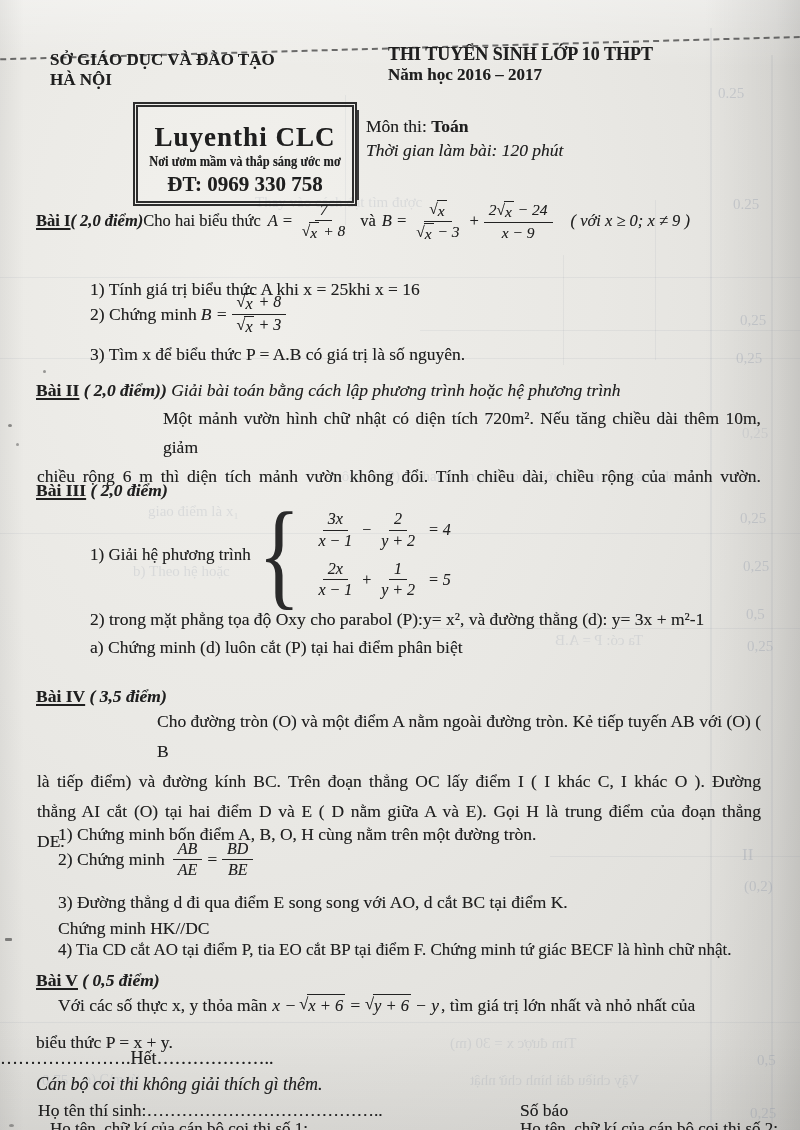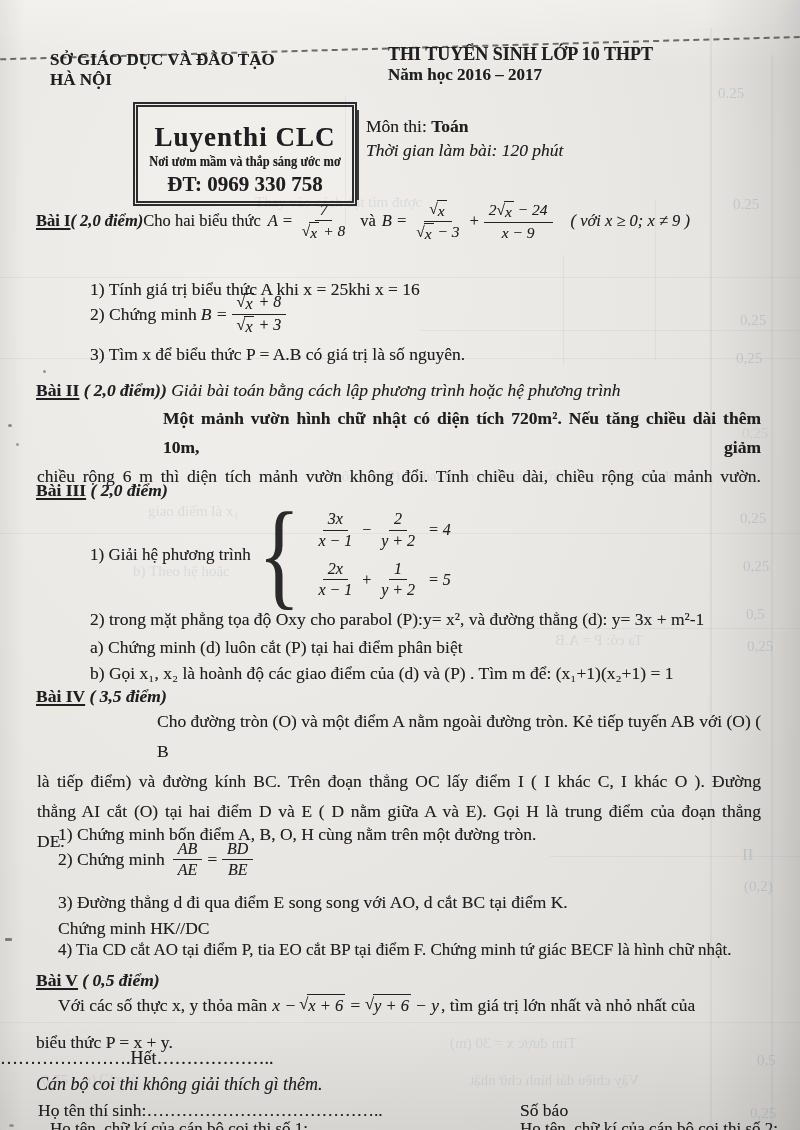--- a/index.html
+++ b/index.html
@@ -161,21 +161,21 @@
           </span><span> + 3</span></span>
     </span>
   </div>
 
   <div class="abs body-txt" style="left:90px;top:340px;">3) Tìm x để biểu thức P = A.B có giá trị là số nguyên.</div>
 
   <div class="abs body-txt" style="left:36px;top:376px;">
     <span class="b u">Bài II</span><span class="b i"> ( 2,0 điểm))</span><span class="i"> Giải bài toán bằng cách lập phương trình hoặc hệ phương trình</span>
   </div>
   <div class="abs body-txt" style="left:37px;top:404px;width:724px;">
-    <div class="jline" style="padding-left:126px;font-weight:bold;">Một mảnh vườn hình chữ nhật có diện tích 720m². Nếu tăng chiều dài thêm 10m, giảm</div>
+    <div class="jline" style="padding-left:126px;">Một mảnh vườn hình chữ nhật có diện tích 720m². Nếu tăng chiều dài thêm 10m, giảm</div>
     <div class="jline">chiều rộng 6 m thì diện tích mảnh vườn không đổi. Tính chiều dài, chiều rộng của mảnh vườn.</div>
   </div>
 
   <div class="abs body-txt" style="left:36px;top:476px;">
     <span class="b u">Bài III</span><span class="b i"> ( 2,0 điểm)</span>
   </div>
 
   <div class="abs row" style="left:90px;top:496px;">
     <span style="font-size:17px;">1) Giải hệ phương trình</span>
     <span class="brace">{</span>
@@ -202,21 +202,20 @@
             <span class="num">1</span>
             <span class="den">y + 2</span>
           </span>
         <span style="margin-left:4px;">= 5</span>
       </span>
     </span>
   </div>
 
   <div class="abs body-txt" style="left:90px;top:605px;">2) trong mặt phẳng tọa độ Oxy cho parabol (P):y= x², và đường thẳng (d): y= 3x + m²-1</div>
   <div class="abs body-txt" style="left:90px;top:633px;">a) Chứng minh (d) luôn cắt (P) tại hai điểm phân biệt</div>
-  <div class="abs body-txt" style="left:90px;top:659px;">b) Gọi x₁, x₂  là hoành độ các giao điểm của (d) và (P) . Tìm m để: (x₁+1)(x₂+1) = 1</div>
 
   <div class="abs body-txt" style="left:36px;top:682px;">
     <span class="b u">Bài IV</span><span class="b i"> ( 3,5 điểm)</span>
   </div>
   <div class="abs" style="left:37px;top:706px;width:724px;font-size:17.5px;line-height:30px;">
     <div class="jline" style="padding-left:120px;">Cho đường tròn (O) và một điểm A nằm ngoài đường tròn. Kẻ tiếp tuyến AB với (O) ( B</div>
     <div class="jline">là tiếp điểm) và đường kính BC. Trên đoạn thẳng OC lấy điểm I ( I khác C, I khác O ). Đường</div>
     <div class="jline">thẳng AI cắt (O) tại hai điểm D và E ( D nằm giữa A và E). Gọi H là trung điểm của đoạn thẳng</div>
     <div>DE.</div>
   </div>

